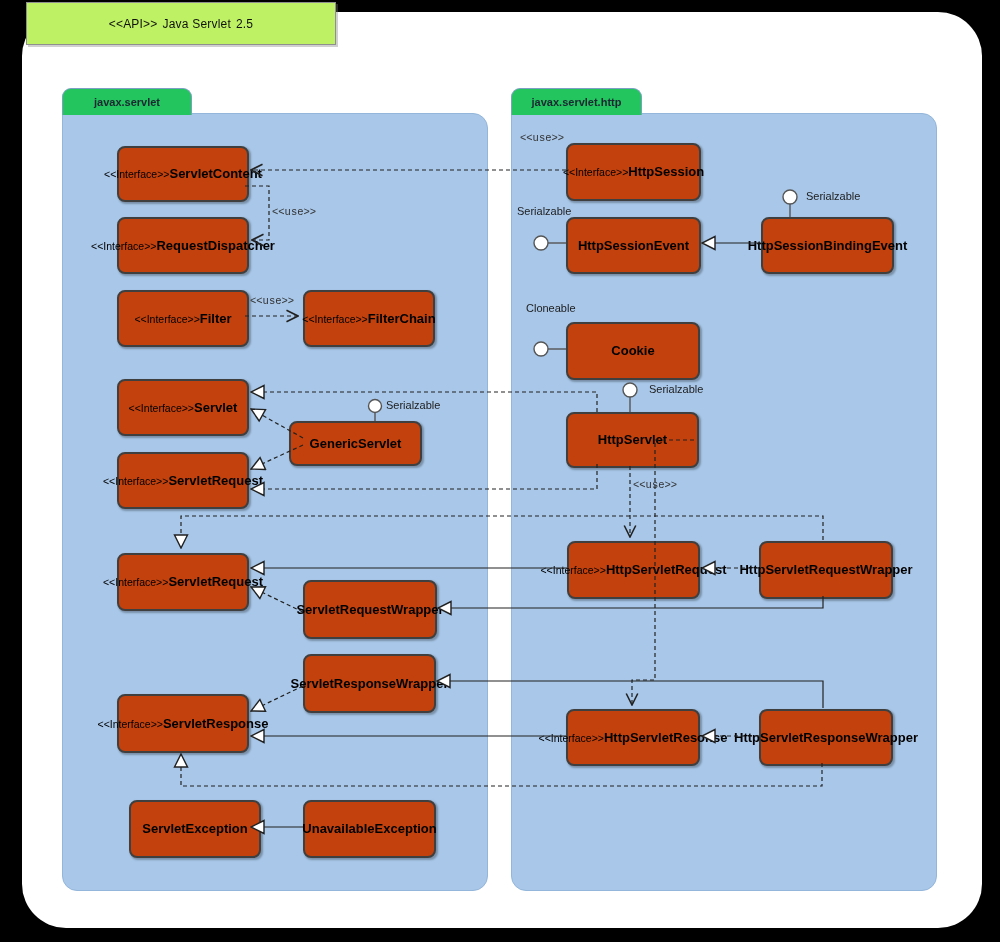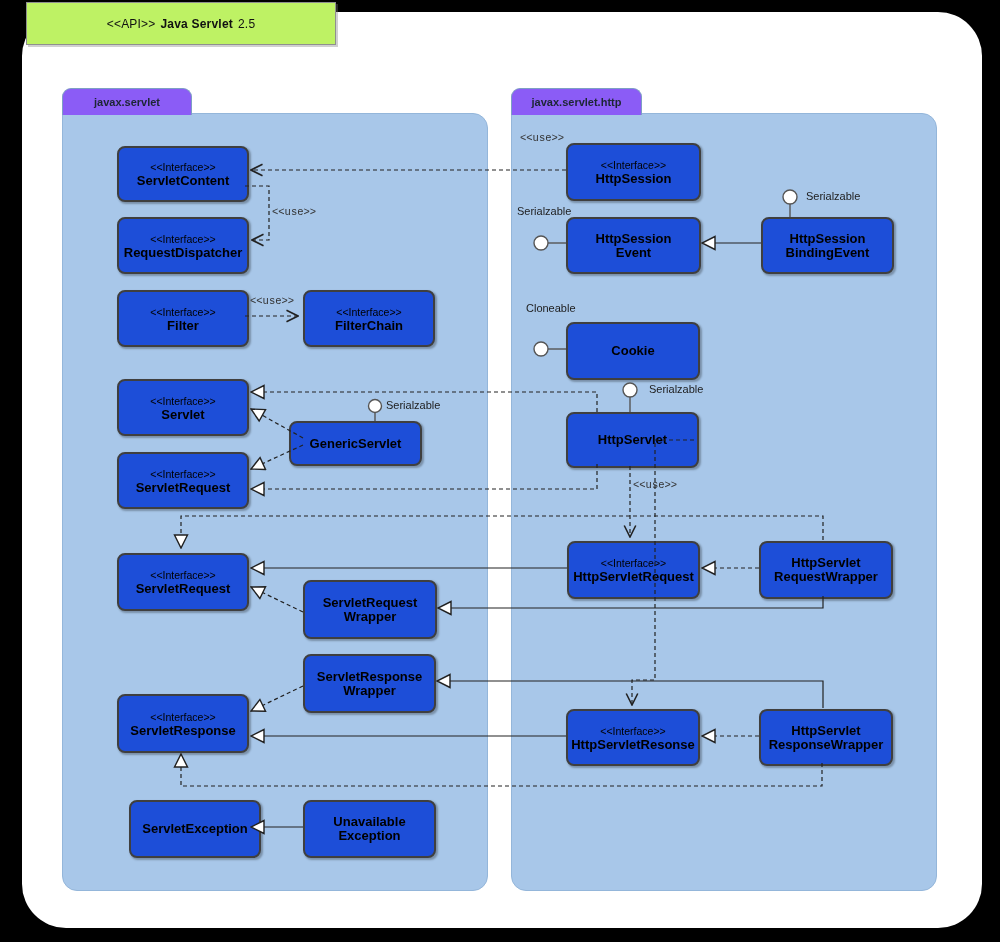--- a/index.html
+++ b/index.html
@@ -13,36 +13,36 @@
     position:absolute;left:22px;top:12px;width:960px;height:916px;
     background:#fff;border-radius:44px;
   }
   .title-box{
     position:absolute;left:26px;top:2px;width:308px;height:41px;
     background:#bef264;border:1px solid #8f8f8f;
     box-shadow:2px 2px 0 rgba(120,120,120,.35);
     display:flex;align-items:center;justify-content:center;
     font-size:12px;color:#111;letter-spacing:.2px;z-index:5;
   }
-  .title-box .t-name{font-weight:bold;margin:8px 5px;}
+  .title-box .t-name{font-weight:normal;margin:8px 5px;}
   .pkg-tab{
     position:absolute;height:26px;
-    background:#8b5cf6;border:1px solid #7e9fc4;border-bottom:none;
+    background:#22c55e;border:1px solid #7e9fc4;border-bottom:none;
     border-radius:9px 9px 0 0;
     display:flex;align-items:center;justify-content:center;
     font-size:11px;font-weight:bold;color:#1c2633;z-index:2;
   }
   .pkg-body{
     position:absolute;background:#a8c7e9;border:1px solid #94b6da;
     border-radius:0 15px 15px 15px;z-index:1;
   }
   .node{
-    position:absolute;background:#1d4ed8;border:2px solid #3f3f3f;border-radius:8px;
+    position:absolute;background:#c2410c;border:2px solid #3f3f3f;border-radius:8px;
     box-shadow:1.5px 1.5px 2px rgba(0,0,0,.28);
-    display:flex;flex-direction:column;align-items:center;justify-content:center;
+    display:flex;align-items:center;justify-content:center;
     z-index:3;text-align:center;line-height:14px;color:#000;
   }
   .node .st{font-size:10.5px;}
   .node .nm{font-size:13px;font-weight:bold;}
   .edges{position:absolute;left:0;top:0;width:1000px;height:942px;z-index:4;pointer-events:none;}
   .flabel{
     position:absolute;font-size:11px;color:#1d1d1d;z-index:4;white-space:nowrap;
   }
   .flabel.use{font-size:10.5px;color:#333;font-family:Liberation Mono, monospace;}
 </style>

